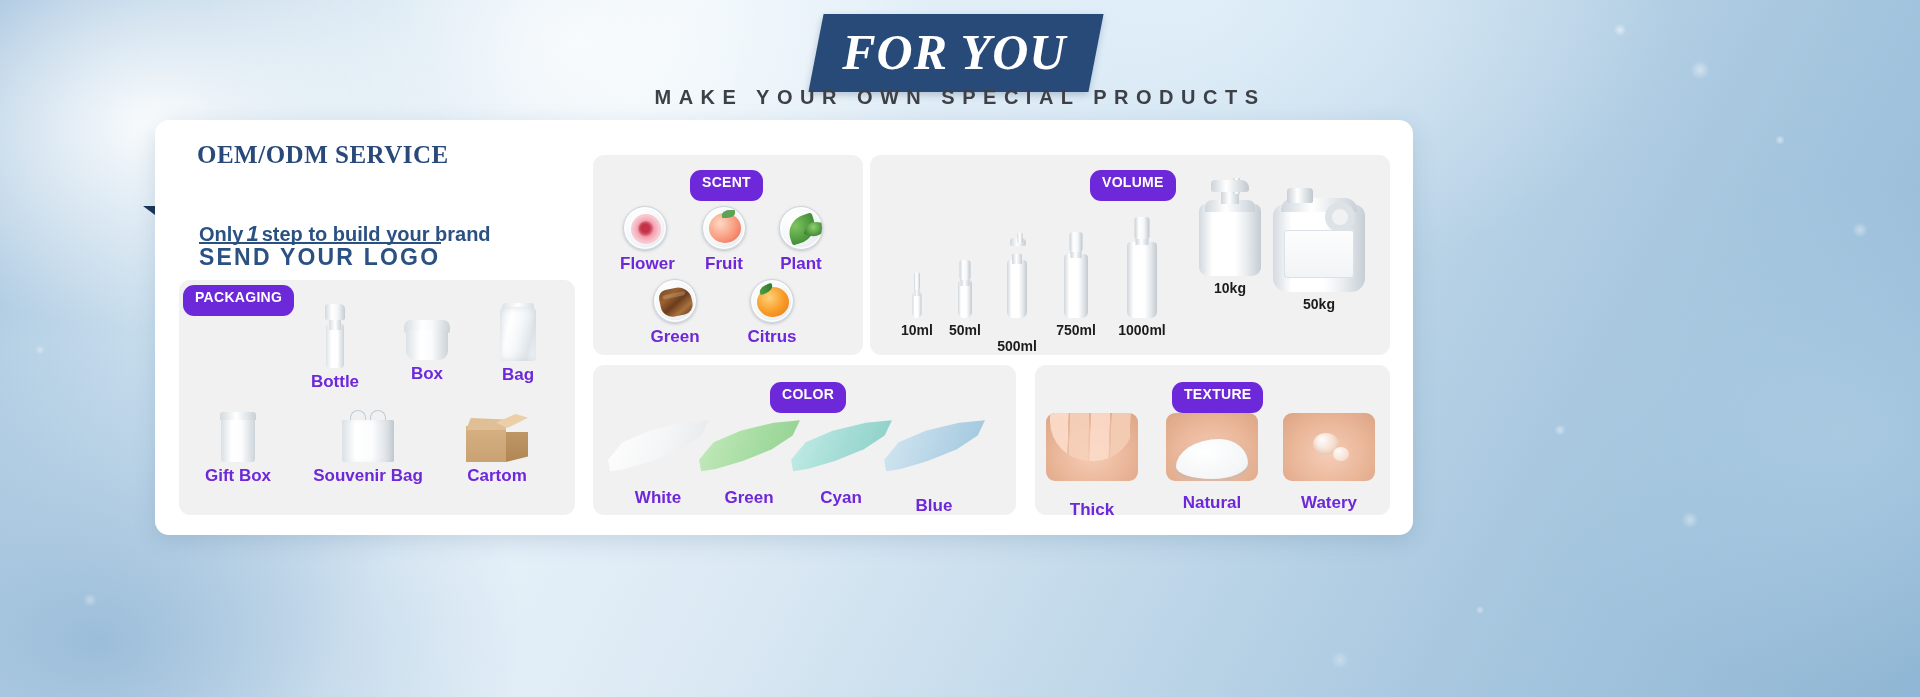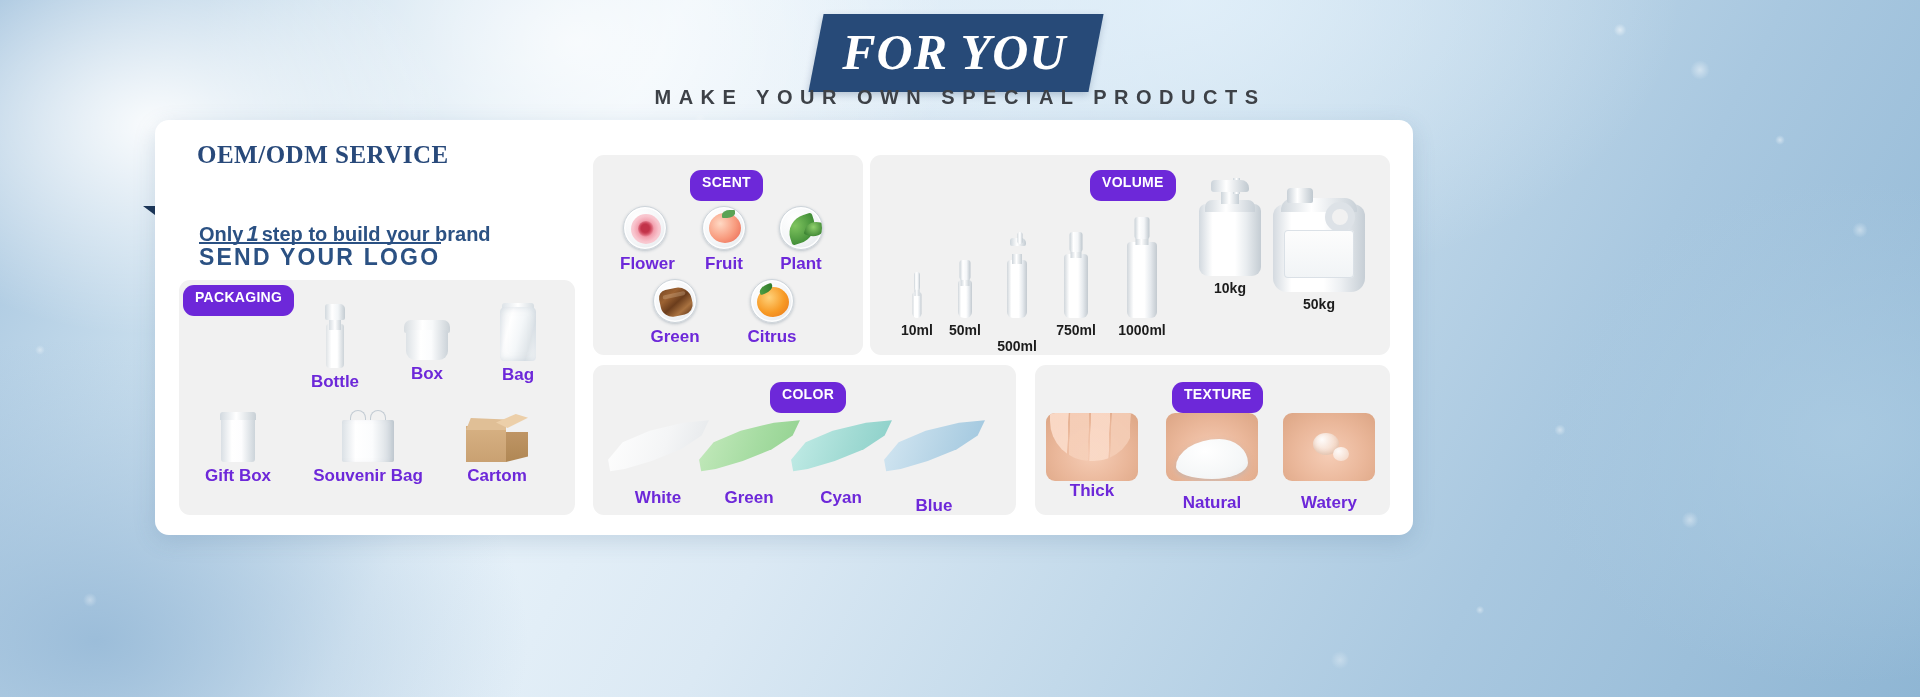--- a/index.html
+++ b/index.html
@@ -660,21 +660,21 @@
     <div class="g" style="background:linear-gradient(110deg,#d6e8f3,#b6d4e6 55%,#9cc4dd);"></div>
   </div>
   <div class="item-label" style="margin-top:20px;">Blue</div>
 </div>
 
 <div id="texture-panel" class="panel"></div>
 <div id="texture-pill" class="pill">TEXTURE</div>
 
 <div class="item" style="top:413px; left:1046px; width:92px;">
   <div class="art tex tex-skin tex-fingers"></div>
-  <div class="item-label" style="margin-top:0;">Thick</div>
+  <div class="item-label" style="margin-top:19px;">Thick</div>
 </div>
 <div class="item" style="top:413px; left:1166px; width:92px;">
   <div class="art tex tex-skin">
     <div class="tex-cream-blob"></div>
   </div>
   <div class="item-label" style="margin-top:12px;">Natural</div>
 </div>
 <div class="item" style="top:413px; left:1283px; width:92px;">
   <div class="art tex tex-skin">
     <div class="tex-drop"></div>

